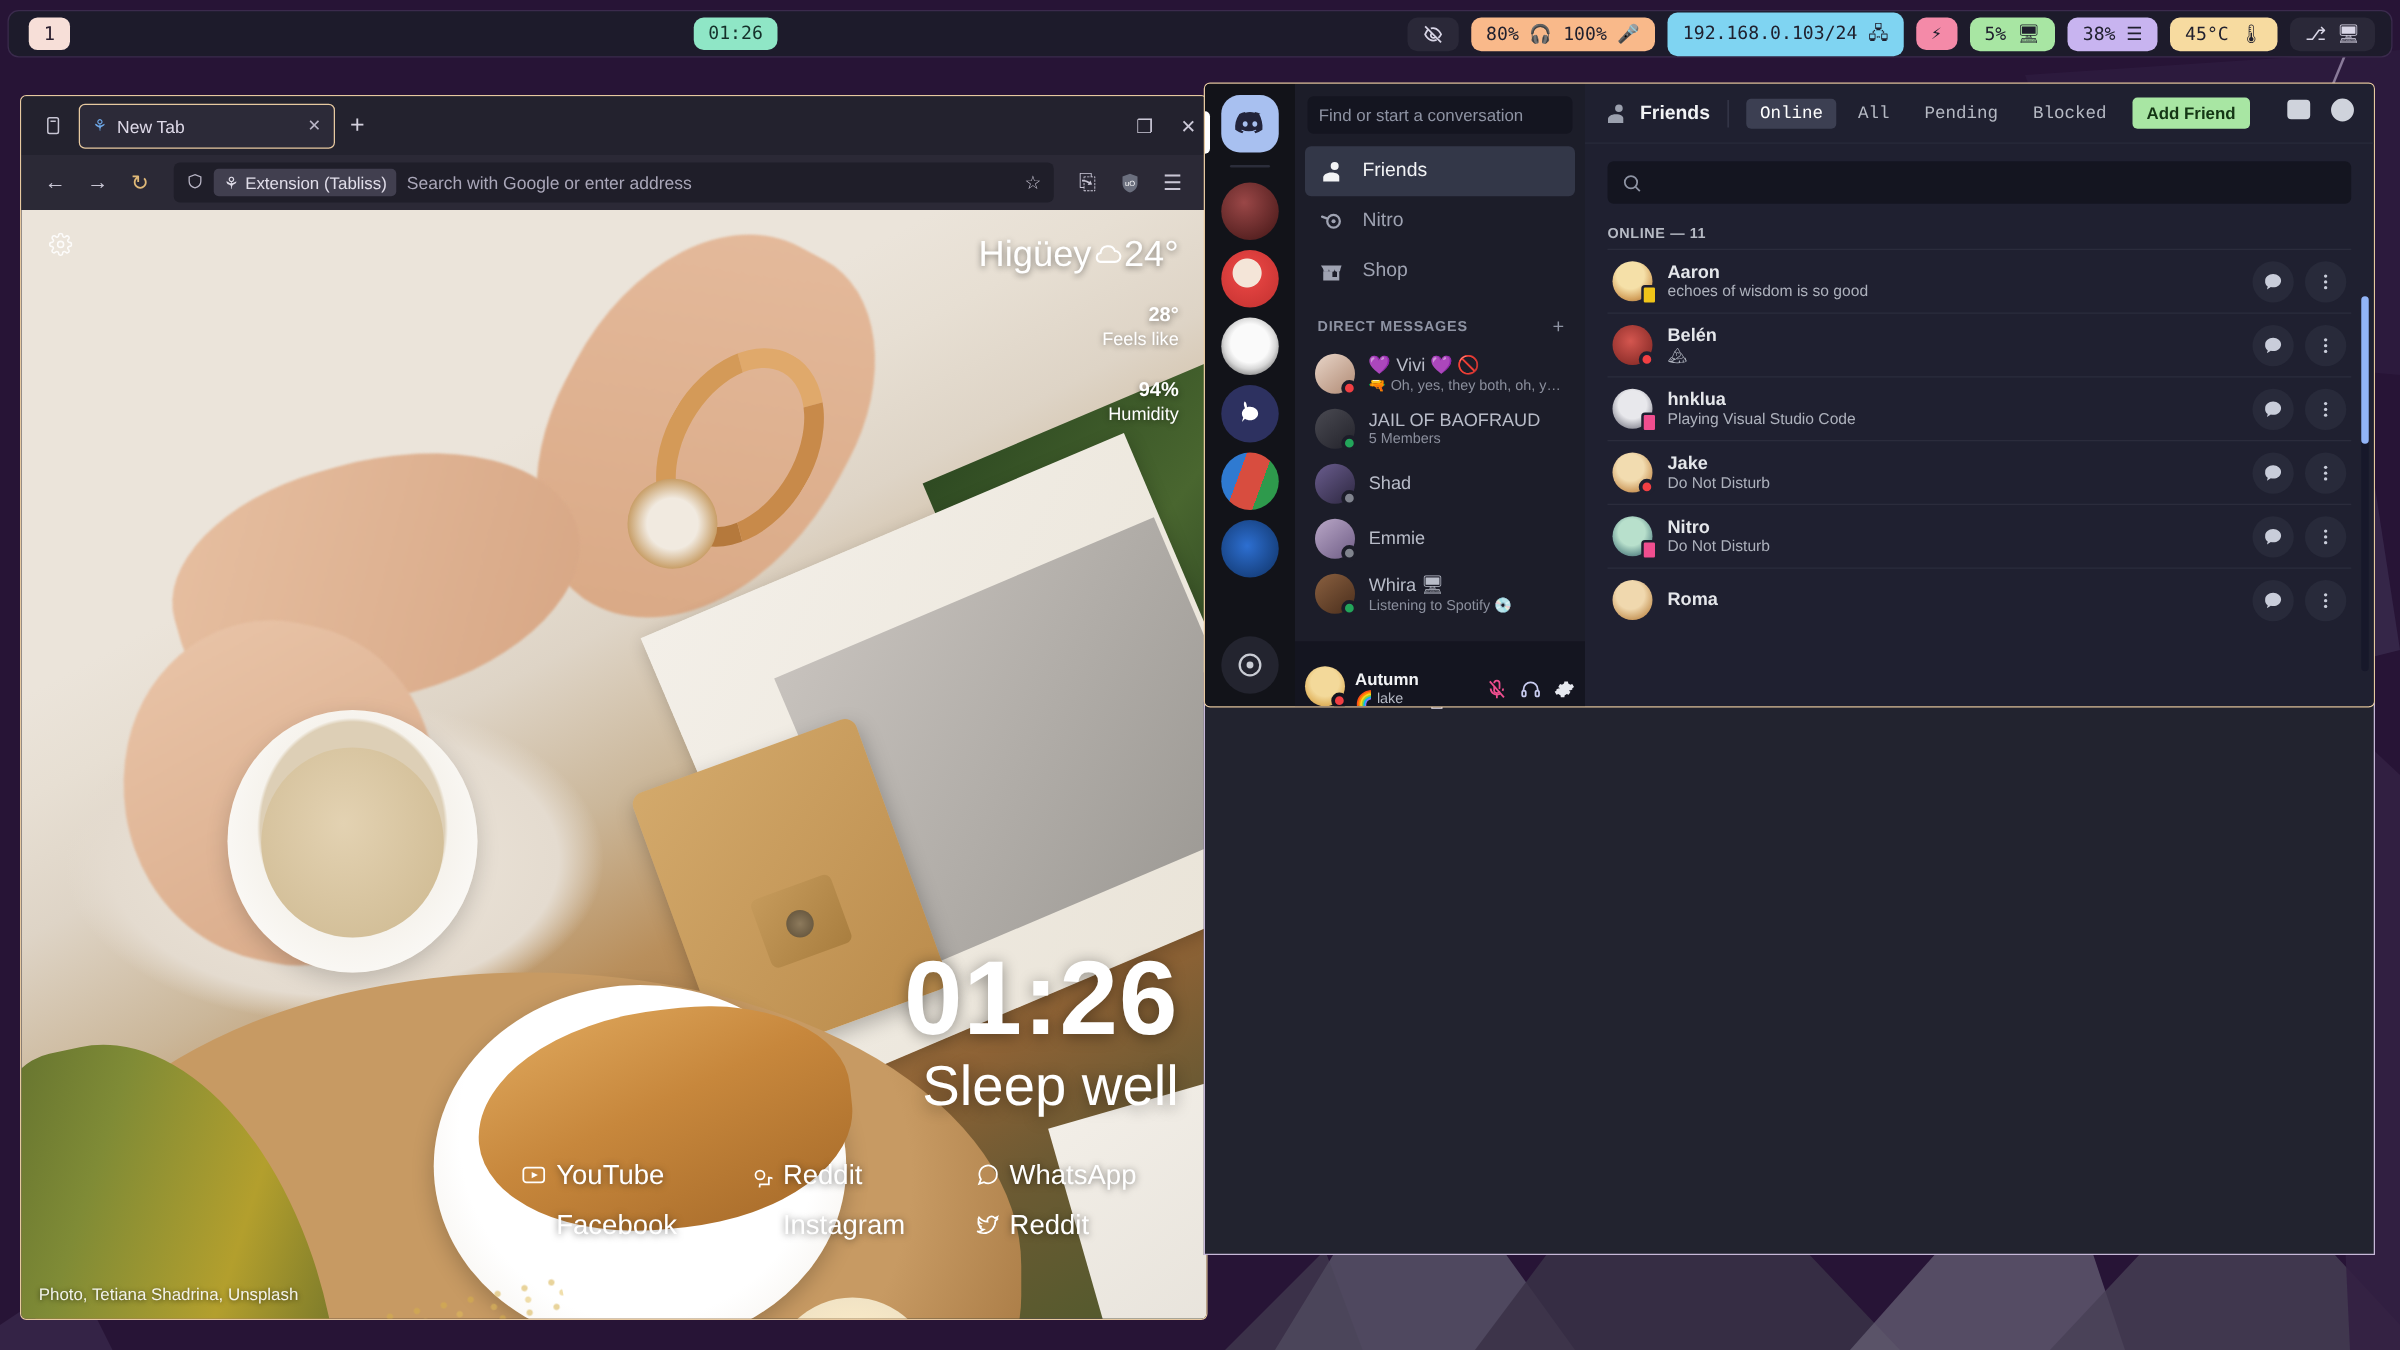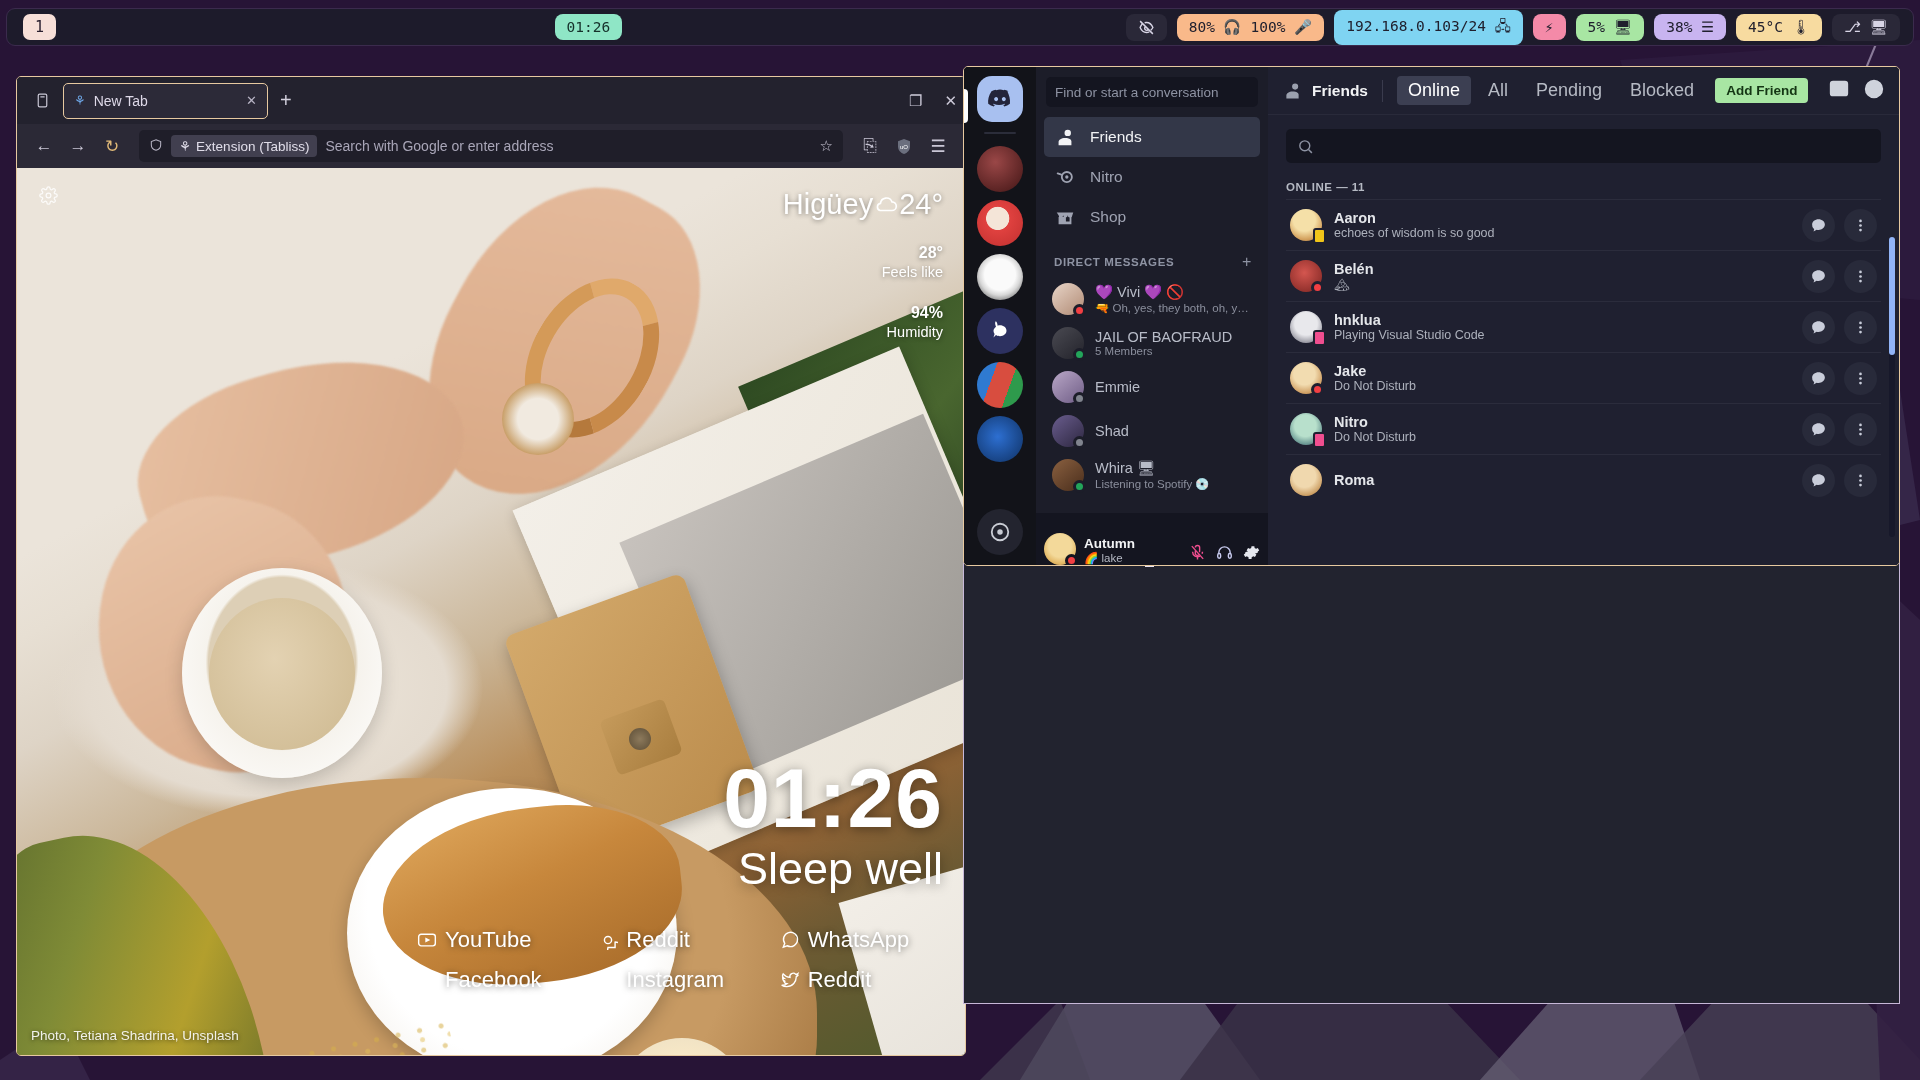--- a/index.html
+++ b/index.html
@@ -324,21 +324,21 @@
   
   #friends { flex: 1 1 auto; display: flex; flex-direction: column; background: #1f2030; min-width: 0; }
   #fr-head {
     height: 48px; display: flex; align-items: center; gap: 0;
     padding: 0 14px; border-bottom: 1px solid #292a3a; flex: none;
   }
   #fr-head .fr-title { display: flex; align-items: center; gap: 9px; font-weight: 700;
     font-size: 15.5px; color: #f2f3f5; }
   #fr-head .fr-title svg { width: 21px; height: 21px; fill: #9ba0ae; }
   .fr-divider { width: 1px; height: 22px; background: #3a3b4d; margin: 0 14px; }
-  .fr-tab { font-size: 18px; color: #b6bac4; padding: 4px 11px; border-radius: 4px; margin-right: 6px; }
+  .fr-tab { font-size: 14px; color: #b6bac4; padding: 4px 11px; border-radius: 4px; margin-right: 6px; font-family: Liberation Mono, monospace; }
   .fr-tab.active { background: #3c3f52; color: #fff; }
   .fr-add {
     background: #a8e6a3; color: #143614; font-size: 13.5px; font-weight: 600;
     padding: 5px 11px; border-radius: 4px; margin-left: 4px;
   }
   .fr-head-icons { margin-left: auto; display: flex; align-items: center; gap: 13px; color: #cfd3dc; }
   .fr-head-icons svg { width: 22px; height: 22px; fill: currentColor; }
   #fr-body { flex: 1 1 auto; padding: 14px 18px 0 18px; overflow: hidden; position: relative; }
   #fr-search {
     height: 34px; background: #141520; border-radius: 5px;
@@ -665,33 +665,33 @@
       <div class="dm-row">
         <div class="dm-av" style="background:linear-gradient(140deg,#4a4a52,#23232b)">
             <i class="dot dot-online"></i>
           </div>
         <div class="dm-txt">
           <div class="dm-name">JAIL OF BAOFRAUD</div>
           <div class="dm-sub">5 Members</div>
         </div>
       </div>
       <div class="dm-row">
+        <div class="dm-av" style="background:linear-gradient(140deg,#6a5d8e,#2d2740)">
+            <i class="dot dot-offline"></i>
+          </div>
+        <div class="dm-txt">
+          <div class="dm-name">Shad</div>
+        </div>
+      </div>
+      <div class="dm-row">
         <div class="dm-av" style="background:linear-gradient(140deg,#b9a7c7,#6f5d86)">
             <i class="dot dot-offline"></i>
           </div>
         <div class="dm-txt">
           <div class="dm-name">Emmie</div>
-        </div>
-      </div>
-      <div class="dm-row">
-        <div class="dm-av" style="background:linear-gradient(140deg,#6a5d8e,#2d2740)">
-            <i class="dot dot-offline"></i>
-          </div>
-        <div class="dm-txt">
-          <div class="dm-name">Shad</div>
         </div>
       </div>
       <div class="dm-row">
         <div class="dm-av" style="background:linear-gradient(140deg,#8a6040,#4a2e1c)">
             <i class="dot dot-online"></i>
           </div>
         <div class="dm-txt">
           <div class="dm-name">Whira 🖥</div>
           <div class="dm-sub">Listening to Spotify 💿</div>
         </div>

